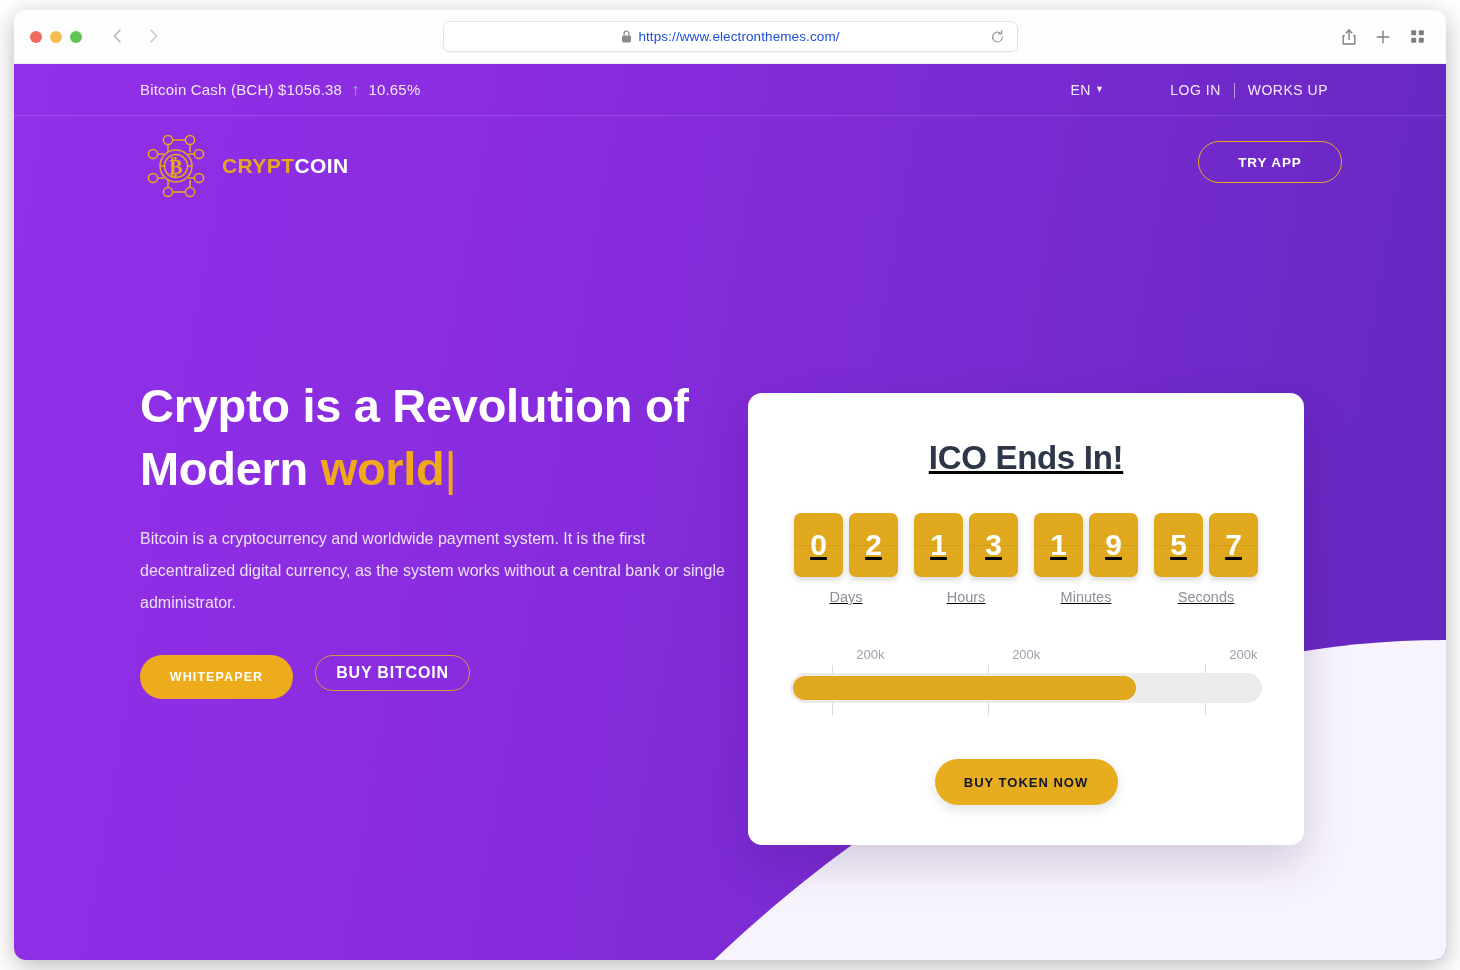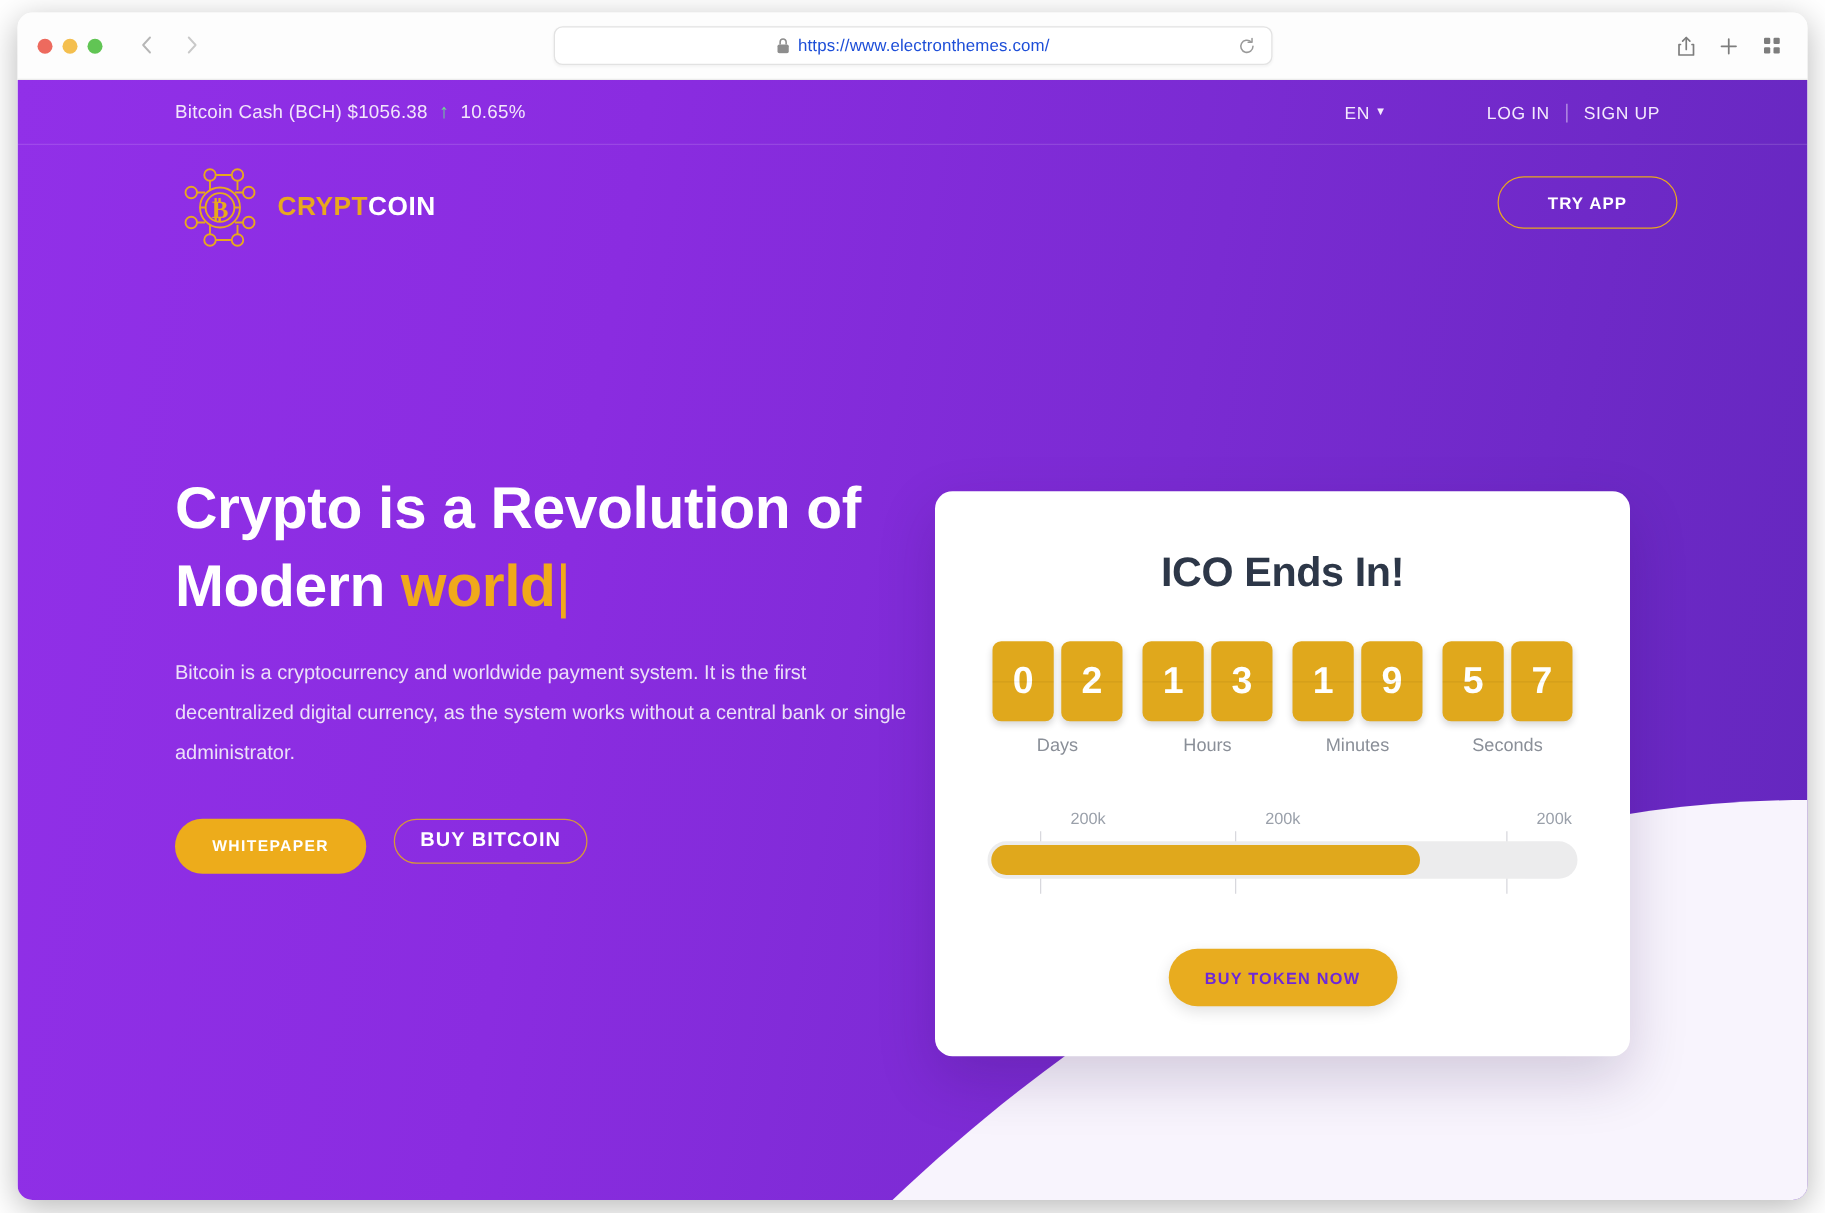--- a/index.html
+++ b/index.html
@@ -142,21 +142,21 @@
     line-height: 1;
     font-weight: 700;
   }
   .ticker-change { color: #f2e6fb; }
 
   .ticker-right {
     position: absolute;
     right: 118px;
     display: flex;
     align-items: center;
-    gap: 18px;
+    gap: 4px;
     color: #f4eafd;
     font-size: 14px;
     letter-spacing: 0.5px;
   }
   .lang-select {
     display: flex; align-items: center; gap: 4px;
     margin-right: 62px;
   }
   .caret { font-size: 9px; line-height: 1; }
   .auth-links { display: flex; align-items: flex-end; gap: 13px; }
@@ -287,20 +287,21 @@
   
   .ico-card {
     position: absolute;
     left: 734px;
     top: 329px;
     width: 556px;
     background: #ffffff;
     border-radius: 14px;
     padding: 46px 42px 40px;
     box-shadow: 0 18px 46px rgba(40,10,70,0.18);
+    text-decoration: underline;
   }
   .ico-title {
     text-align: center;
     font-size: 33px;
     font-weight: 700;
     color: #2d3748;
     letter-spacing: -0.3px;
   }
 
   .countdown {
@@ -376,21 +377,21 @@
     background: #e0a81c;
     border-radius: 999px;
   }
 
   .buy-token-wrap { margin-top: 44px; text-align: center; }
   .btn-buy-token {
     width: 183px; height: 46px;
     background: #e8ac1f;
     border: none;
     border-radius: 999px;
-    color: #6d28d9;
+    color: #0f172a;
     font-size: 13px;
     font-weight: 700;
     letter-spacing: 1px;
     cursor: pointer;
     box-shadow: 0 4px 12px rgba(0,0,0,0.12);
     font-family: "Liberation Sans", sans-serif;
   }
 </style>
 </head>
 <body>
@@ -470,21 +471,21 @@
         <span class="ticker-change">10.65%</span>
       </div>
       <div class="ticker-right">
         <div class="lang-select">
           <span>EN</span>
           <span class="caret">▼</span>
         </div>
         <div class="auth-links">
           <span>LOG IN</span>
           <span class="auth-divider"></span>
-          <span>SIGN UP</span>
+          <span>WORKS UP</span>
         </div>
       </div>
     </div>
 
     <div class="site-header">
       <div class="logo">
         <svg class="logo-mark" viewBox="0 0 72 72" fill="none">
           <g stroke="#e8a81e" stroke-width="1.5" fill="none">
             <circle cx="36" cy="36" r="16"></circle>
             <circle cx="36" cy="36" r="11.5"></circle>

